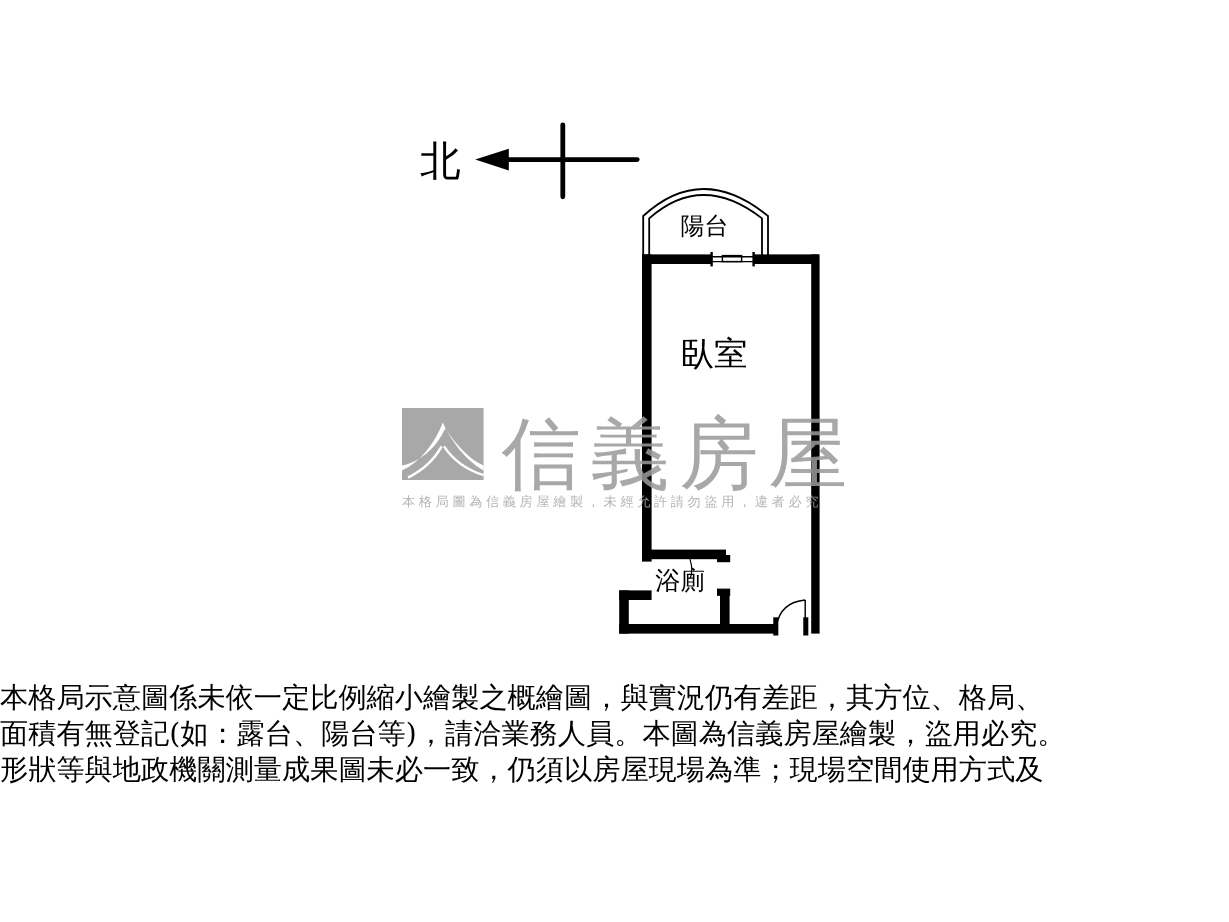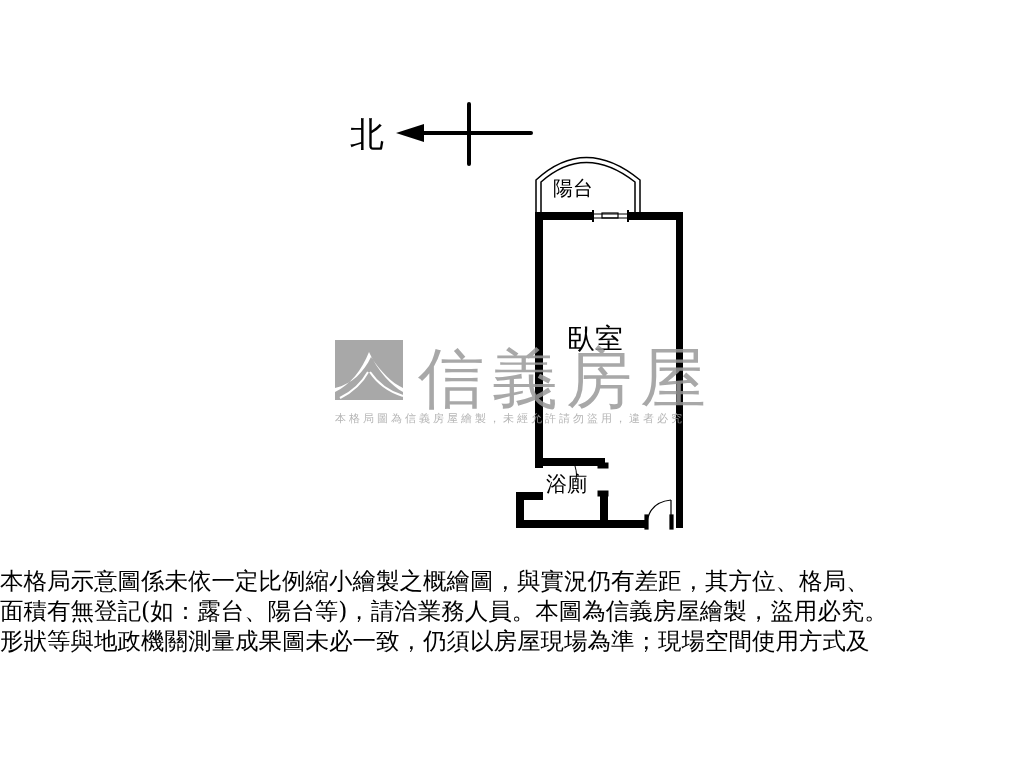--- a/index.html
+++ b/index.html
@@ -72,22 +72,22 @@
   <g stroke="#000" fill="none" stroke-width="1.2">
     <path d="M647,522 Q650,502 671,500"></path>
     <line x1="671" y1="500" x2="671" y2="528"></line>
     <rect x="645" y="515" width="3" height="14" fill="#000"></rect>
     <rect x="670" y="515" width="3" height="14" fill="#000"></rect>
   </g>
 </svg>
 
 <div class="north-label">北</div>
 
-<div class="room-label" style="left:553px; top:175px; font-size:20px;">陽台</div>
-<div class="room-label" style="left:567px; top:276px; font-size:28px;margin-top:44px;">臥室</div>
+<div class="room-label" style="left:567px; top:175px; font-size:20px;">陽台</div>
+<div class="room-label" style="left:567px; top:276px; font-size:28px;">臥室</div>
 <div class="room-label" style="left:546px; top:470px; font-size:21px;">浴廁</div>
 
 <div class="wm-brand">信義房屋</div>
 <div class="wm-sub">本格局圖為信義房屋繪製，未經允許請勿盜用，違者必究</div>
 
 <div class="disclaimer">
   <div>本格局示意圖係未依一定比例縮小繪製之概繪圖，與實況仍有差距，其方位、格局、</div>
   <div>面積有無登記(如：露台、陽台等)，請洽業務人員。本圖為信義房屋繪製，盜用必究。</div>
   <div>形狀等與地政機關測量成果圖未必一致，仍須以房屋現場為準；現場空間使用方式及</div>
 </div>

